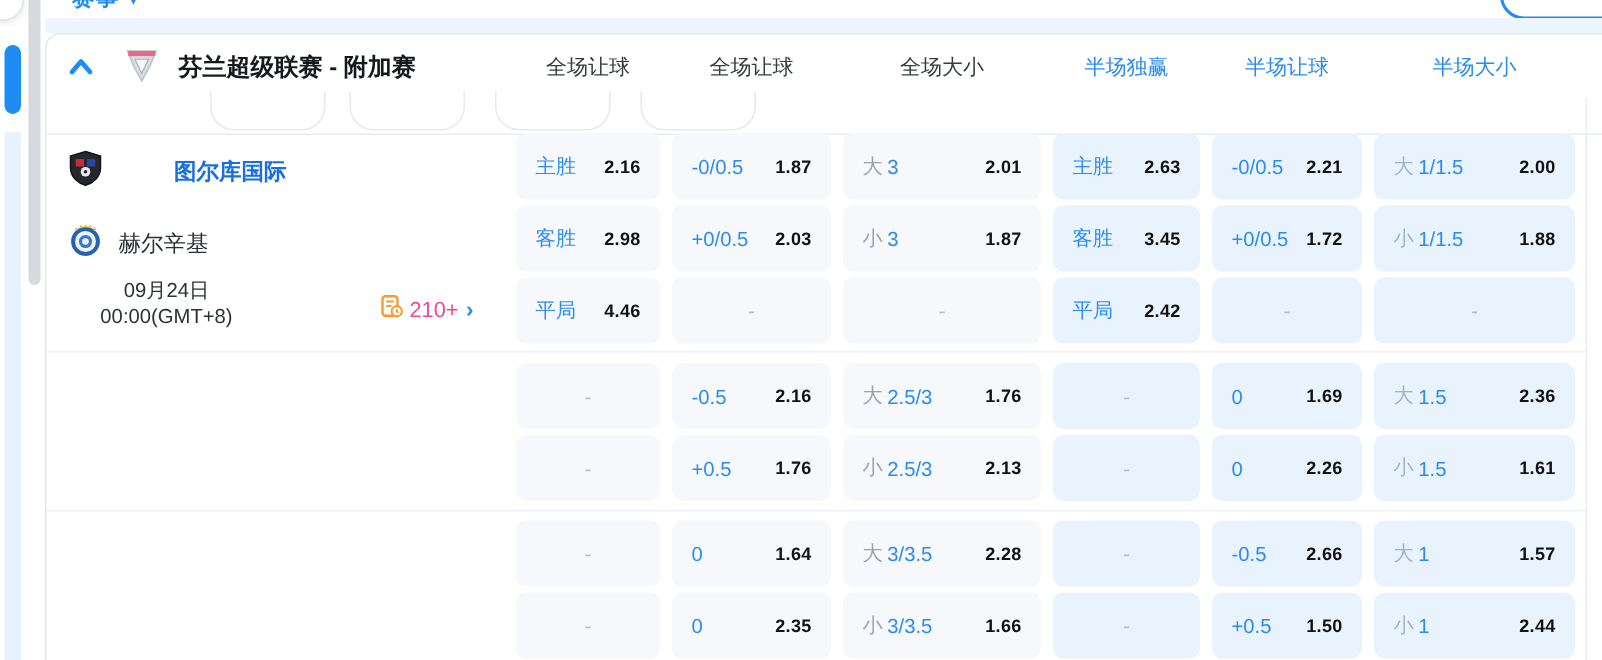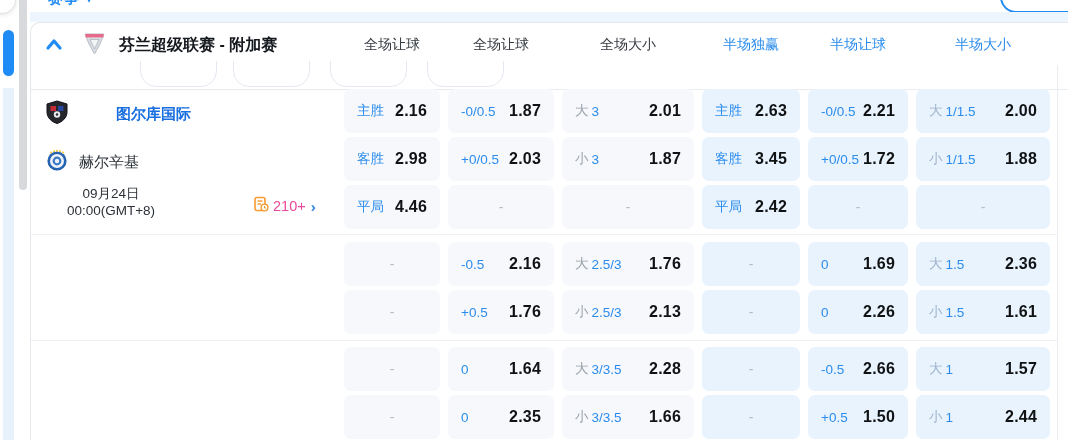--- a/index.html
+++ b/index.html
@@ -57,21 +57,21 @@
   
   .odds-grid { position:absolute; left:313px; top:66px; width:713px; }
   .odds-row { position:relative; height:44px; margin-bottom:4px; }
   .odds-row.group-start { margin-top:13px; }
   .odds-cell { position:absolute; top:0; height:44px; background:#f6f8fb; border-radius:7px;
     display:flex; align-items:center; justify-content:space-between; padding:0 13px; cursor:pointer; }
   .odds-cell.half { background:#e8f3fd; }
   .odds-cell .lbl { font-size:13.5px; color:#2b8ced; display:flex; align-items:center; gap:3px; white-space:nowrap; }
   .odds-cell .pfx { color:#9aa3ad; }
   .odds-cell.half .pfx { color:#9fb4cc; }
-  .odds-cell .val { font-size:16px; font-weight:700; color:#101214; letter-spacing:.2px; }
+  .odds-cell .val { font-size:12px; font-weight:700; color:#101214; letter-spacing:.2px; }
   .odds-cell.dash { justify-content:center; color:#b6bcc4; font-size:14px; cursor:default; }
 </style>
 </head>
 <body>
 
 <div class="screen">
 
   <div class="circle-frag"></div>
   <div class="top-clip">
       <span>赛事 ▾</span>

